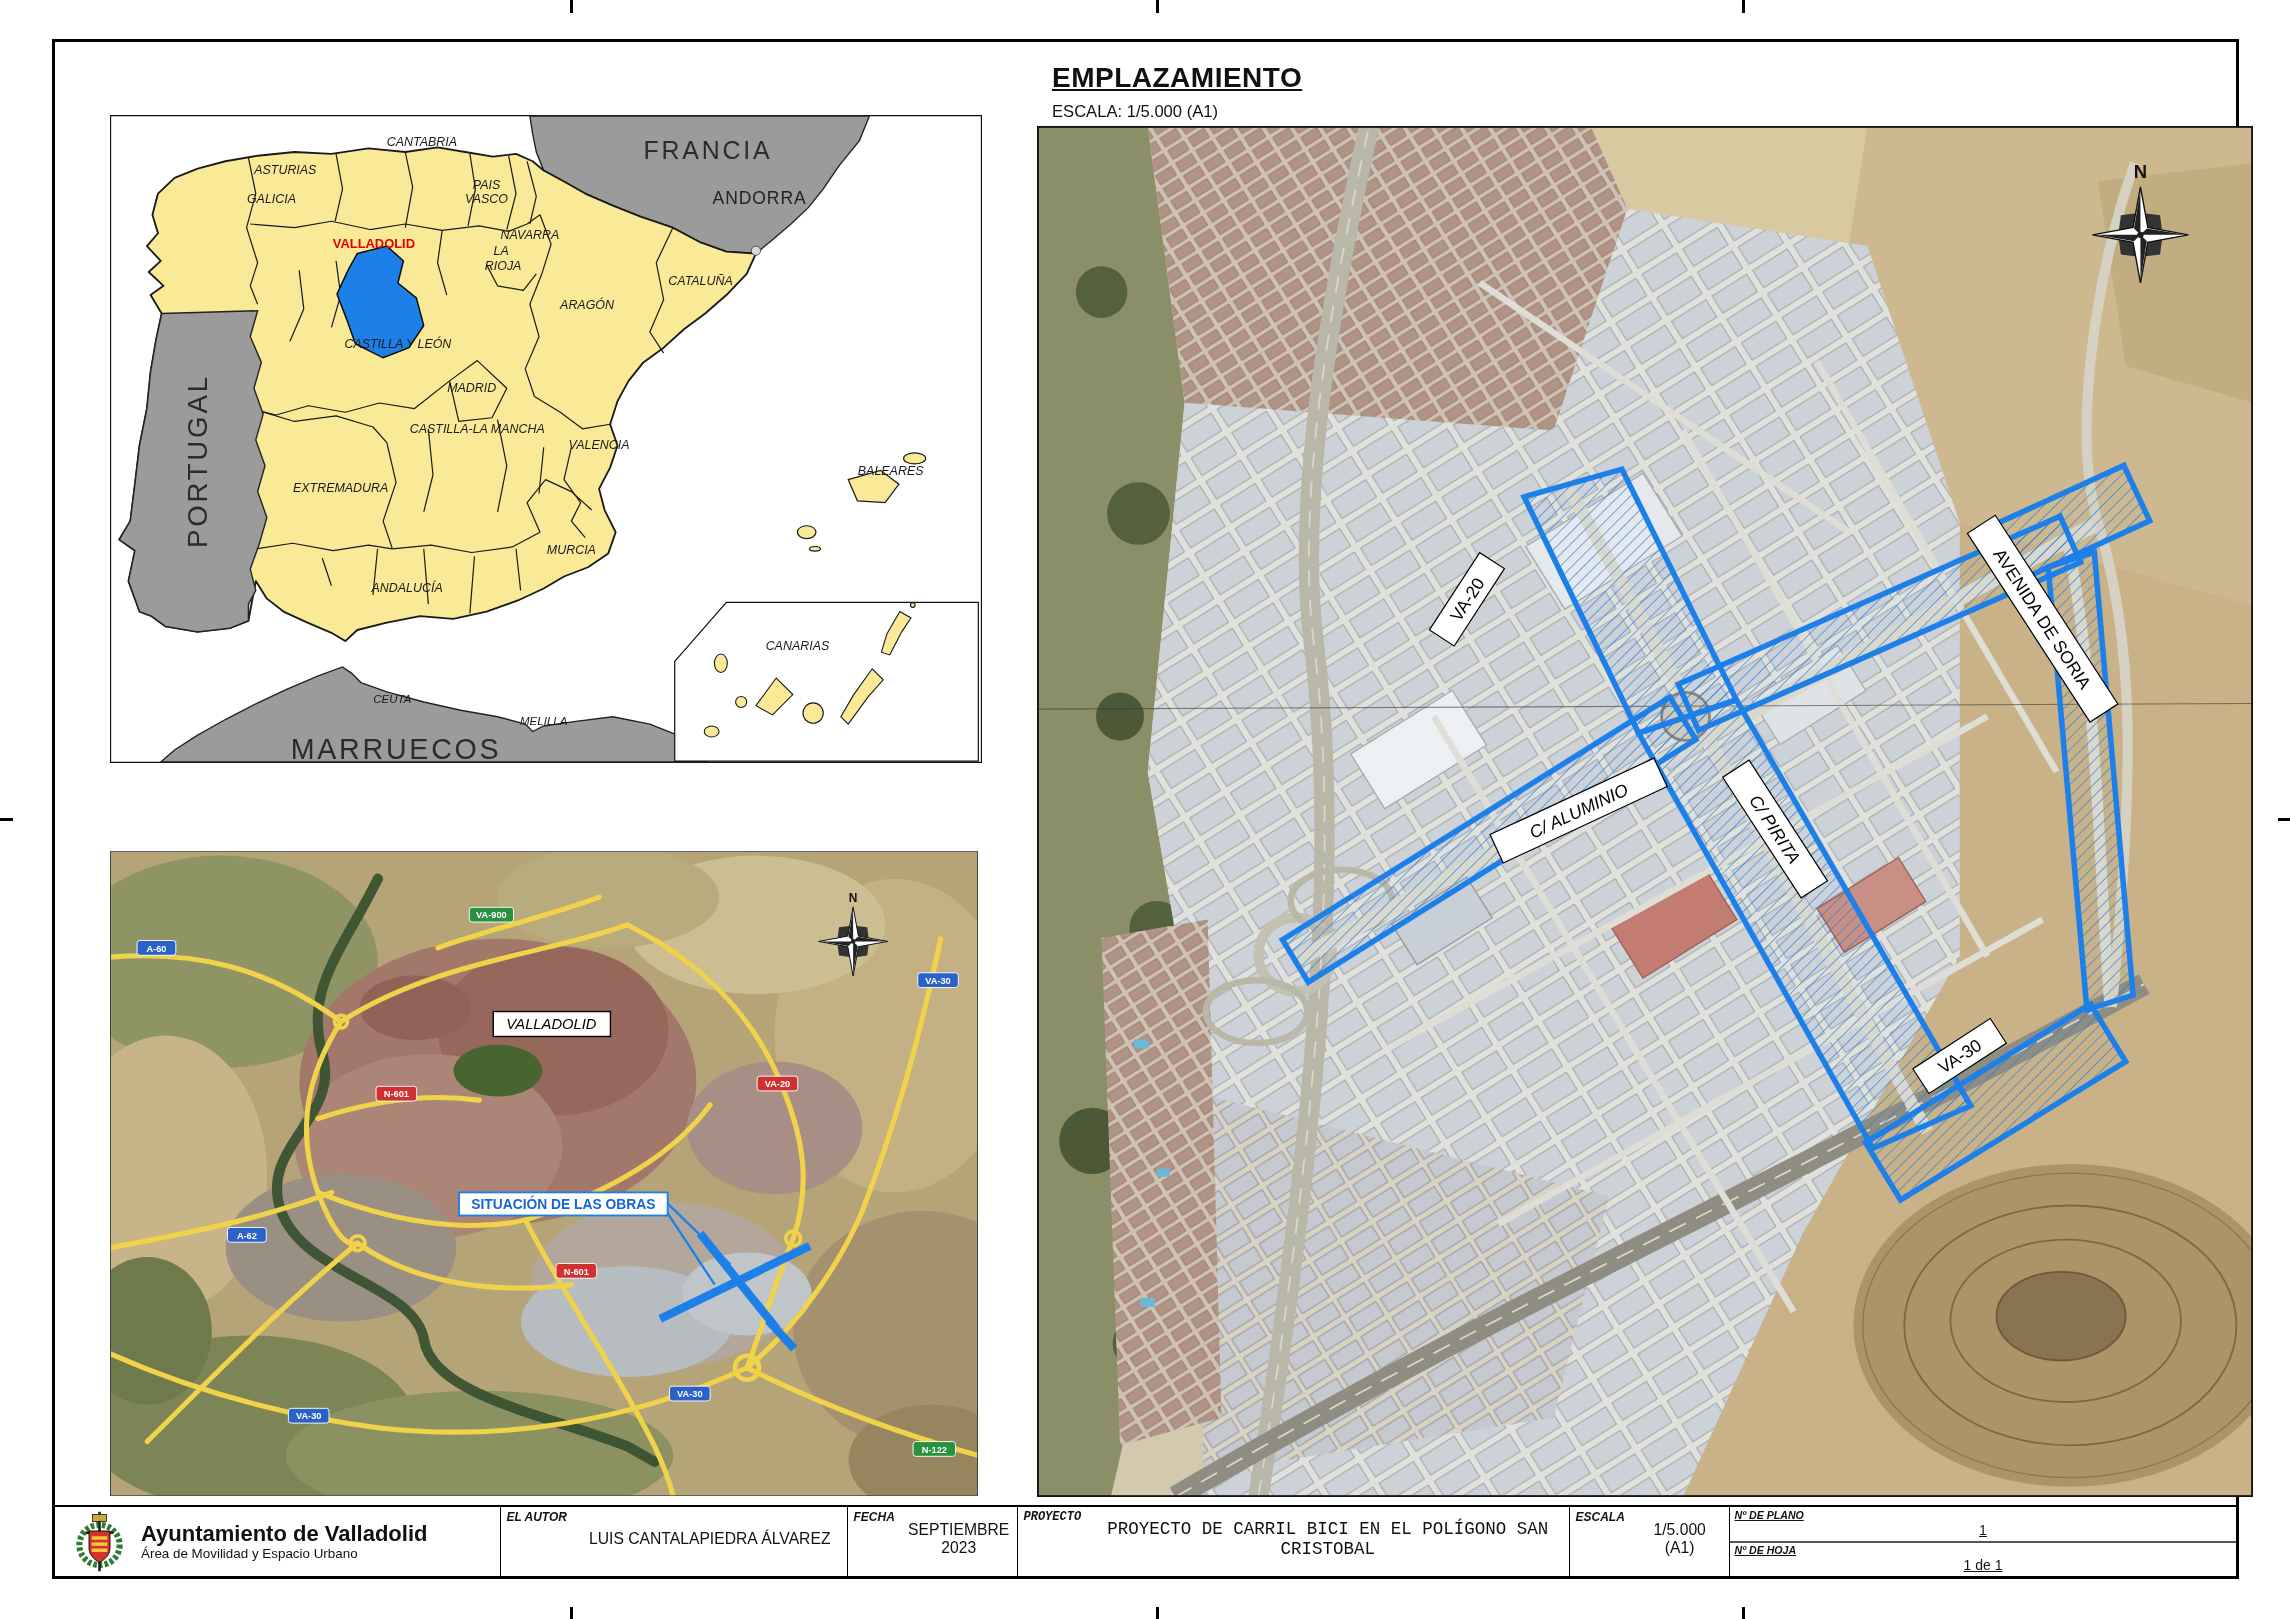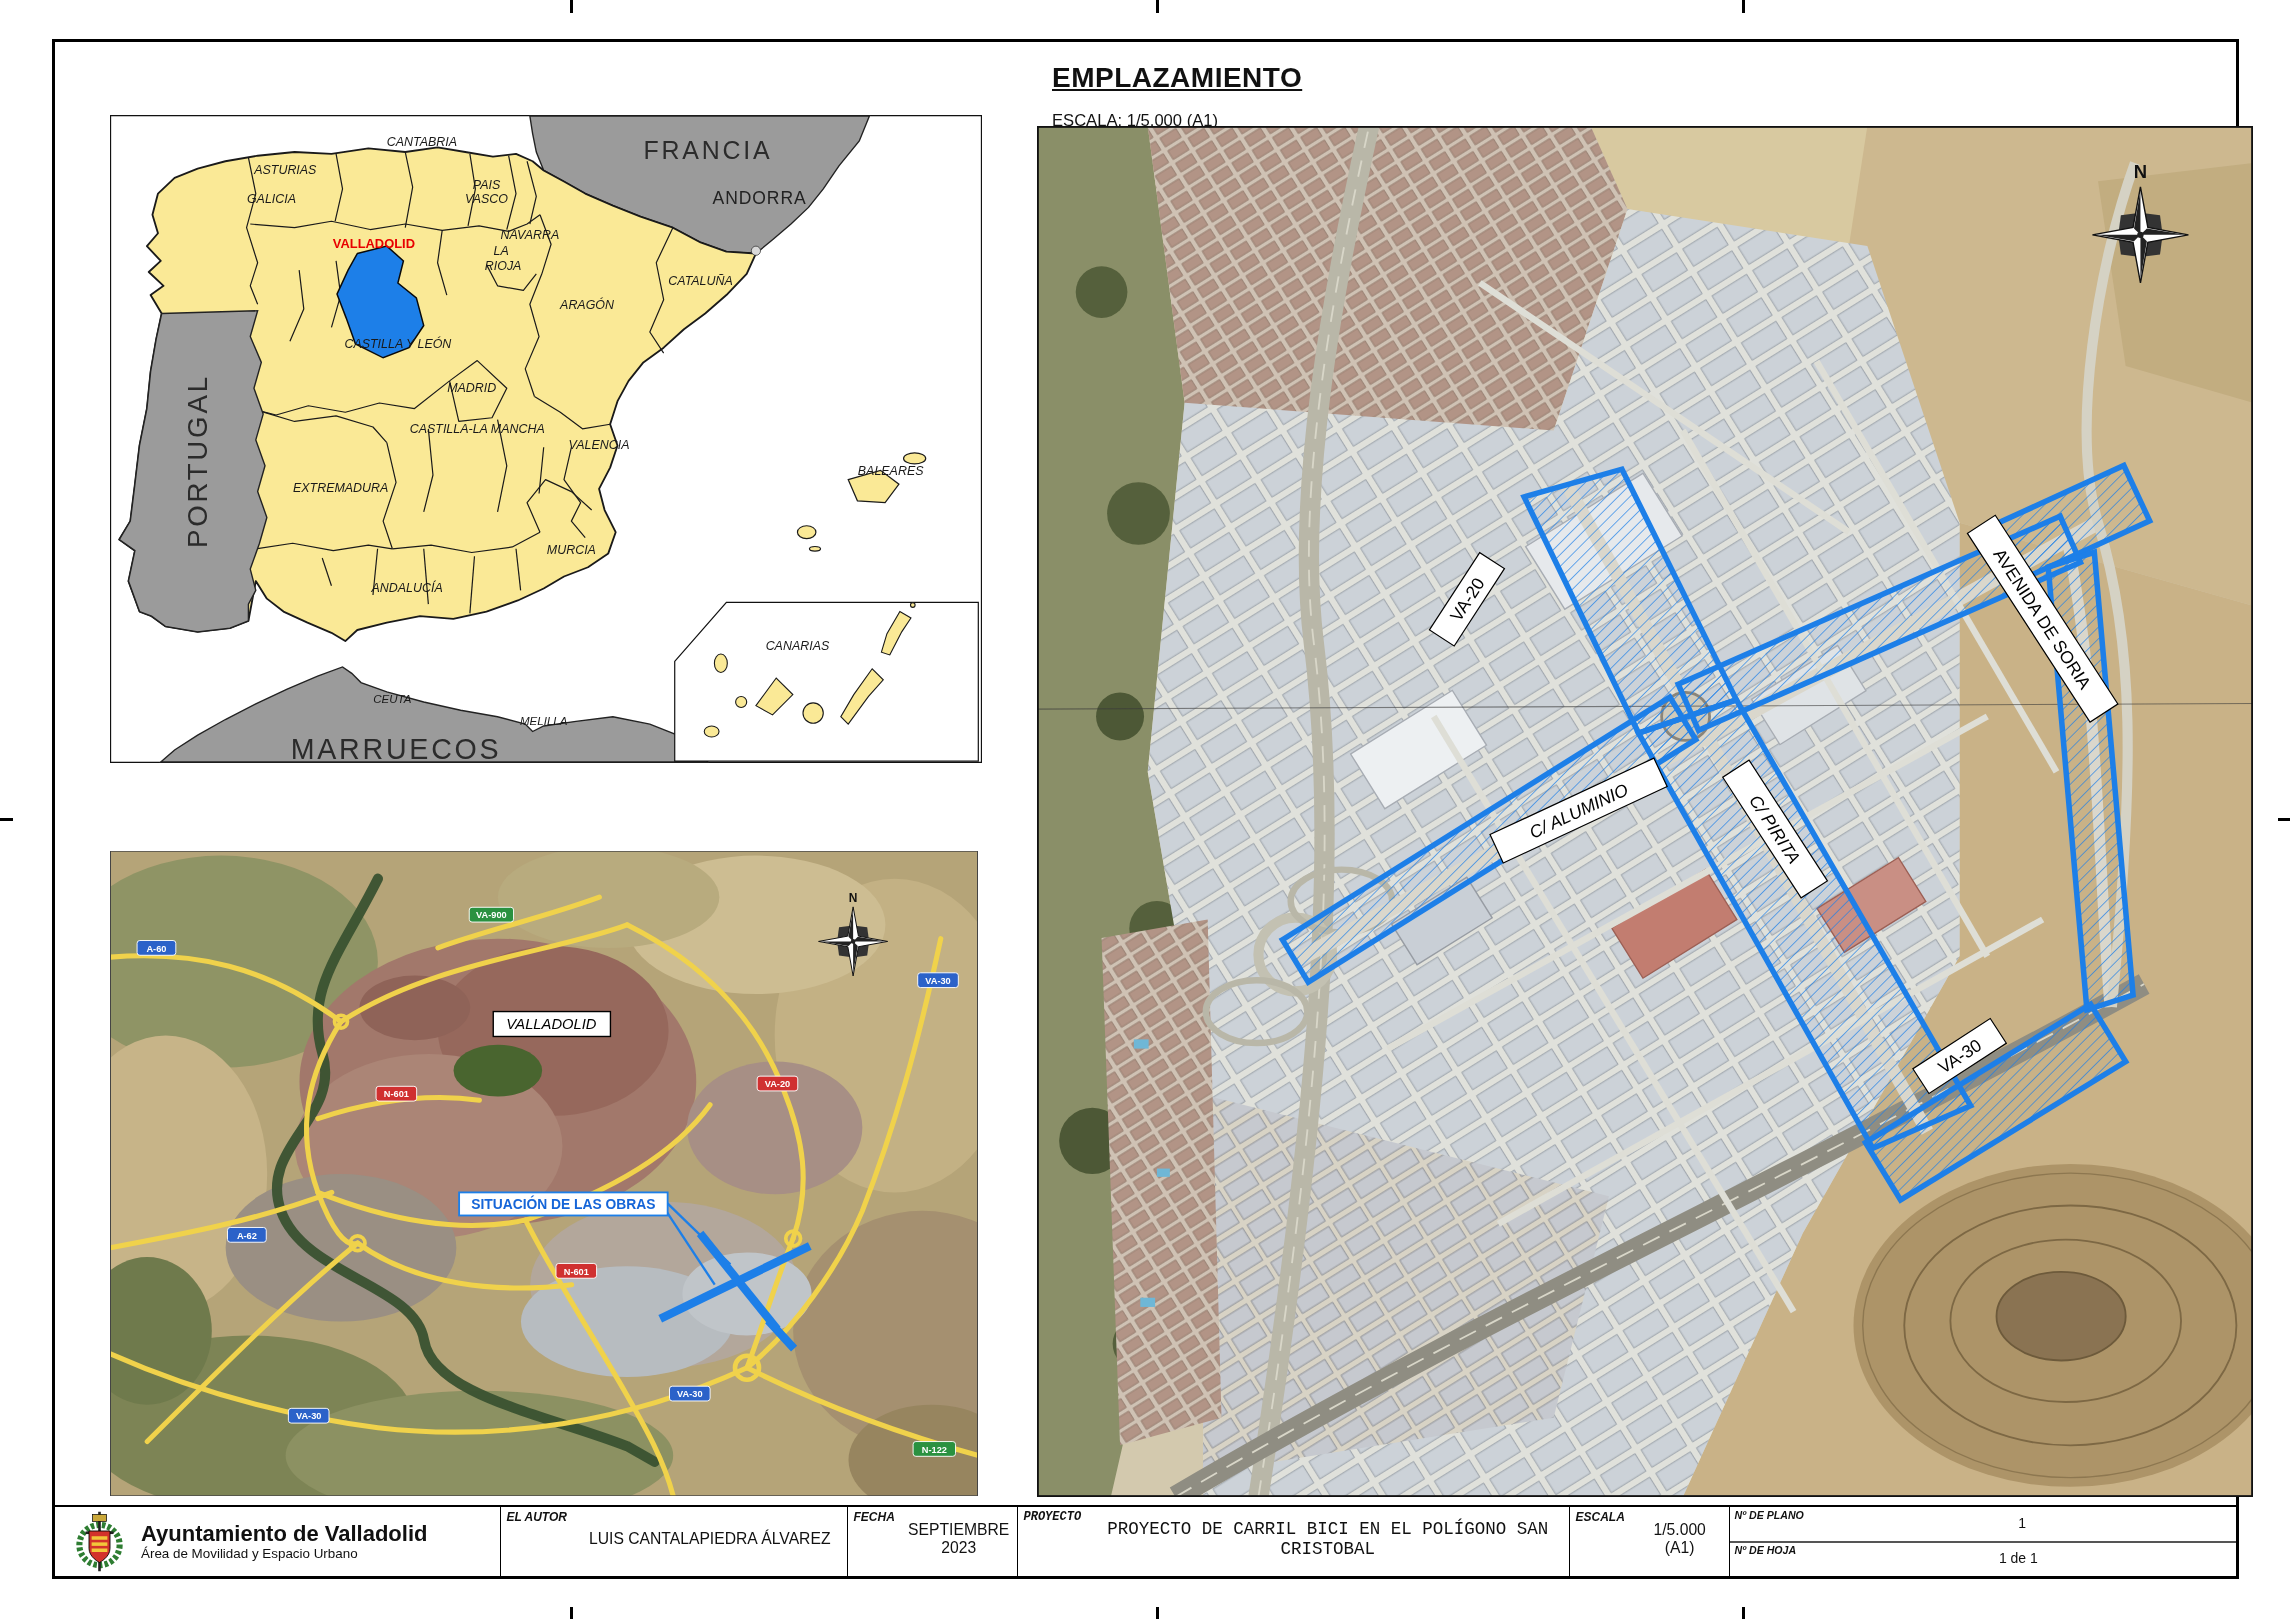--- a/index.html
+++ b/index.html
@@ -2,40 +2,40 @@
 <html style="font-size:14.8px"><head>
 <meta charset="utf-8">
 <style>
   html,body{margin:0;padding:0;background:#fff;}
   body{width:2291px;height:1620px;position:relative;font-family:"Liberation Sans",sans-serif;color:#111;overflow:hidden;}
   .cropmark{position:absolute;background:#000;}
   .frame{position:absolute;left:52px;top:39px;width:2181px;height:1534px;border:3.7px solid #000;}
   .map-abs{position:absolute;}
   .emp-head{position:absolute;left:997px;top:20px;}
   .emp-title{font-size:28px;font-weight:bold;text-decoration:underline;letter-spacing:0.5px;margin:0;}
-  .emp-scale{font-size:16.6px;margin:17px 0 0 0;}
+  .emp-scale{font-size:16.6px;margin:8px 0 0 0;}
   svg text{font-family:"Liberation Sans",sans-serif;}
   .rl{font-style:italic;font-size:13.5px;fill:#1a1a1a;text-anchor:middle;}
   .rl-big{font-size:27px;fill:#2b2b2b;letter-spacing:3px;text-anchor:middle;}
   .rl-red{font-size:14px;font-weight:bold;fill:#e80000;text-anchor:middle;}
   .b-lines polyline, .b-lines path{fill:none;stroke:#1a1a1a;stroke-width:1.3;stroke-linejoin:round;}
   .shield{font-size:10px;font-weight:bold;fill:#fff;text-anchor:middle;}
   .st-label{font-size:19px;fill:#000;text-anchor:middle;}
   .st-it{font-style:italic;}
   
   .tblock{position:absolute;left:0;right:0;bottom:0;height:69px;border-top:2.8px solid #000;display:flex;background:#fff;}
   .tcell{border-left:1.8px solid #000;position:relative;display:flex;}
   .tcell:first-child{border-left:none;}
   .thead{font-size:12px;font-weight:bold;font-style:italic;padding:2.8px 5.5px 0 5.5px;}
   .tval{flex:1;display:flex;align-items:center;justify-content:center;font-size:15.7px;text-align:center;padding:0 7.4px 5.5px 7.4px;}
   .org{display:flex;align-items:center;gap:13px;padding-left:16px;}
   .orgname{font-size:22px;font-weight:bold;line-height:1.1;}
   .orgdept{font-size:13.4px;}
   .numcell{display:flex;flex-direction:column;}
-  .numsub{flex:1;display:flex;}
+  .numsub{flex:1;display:flex;flex-direction:column;text-decoration:underline;}
   .numsub+.numsub{border-top:2.8px solid #555;}
   .numsub .thead{font-size:10.6px;padding:1.8px 4.6px 0 4.6px;}
   .numsub .tval{font-size:14px;padding:0 3.7px 1.8px 3.7px;}
 </style>
 </head>
 <body>
 
 <div class="cropmark" style="left:570px;top:0;width:2.8px;height:13px;"></div>
 <div class="cropmark" style="left:1156px;top:0;width:2.8px;height:13px;"></div>
 <div class="cropmark" style="left:1742px;top:0;width:2.8px;height:13px;"></div>

